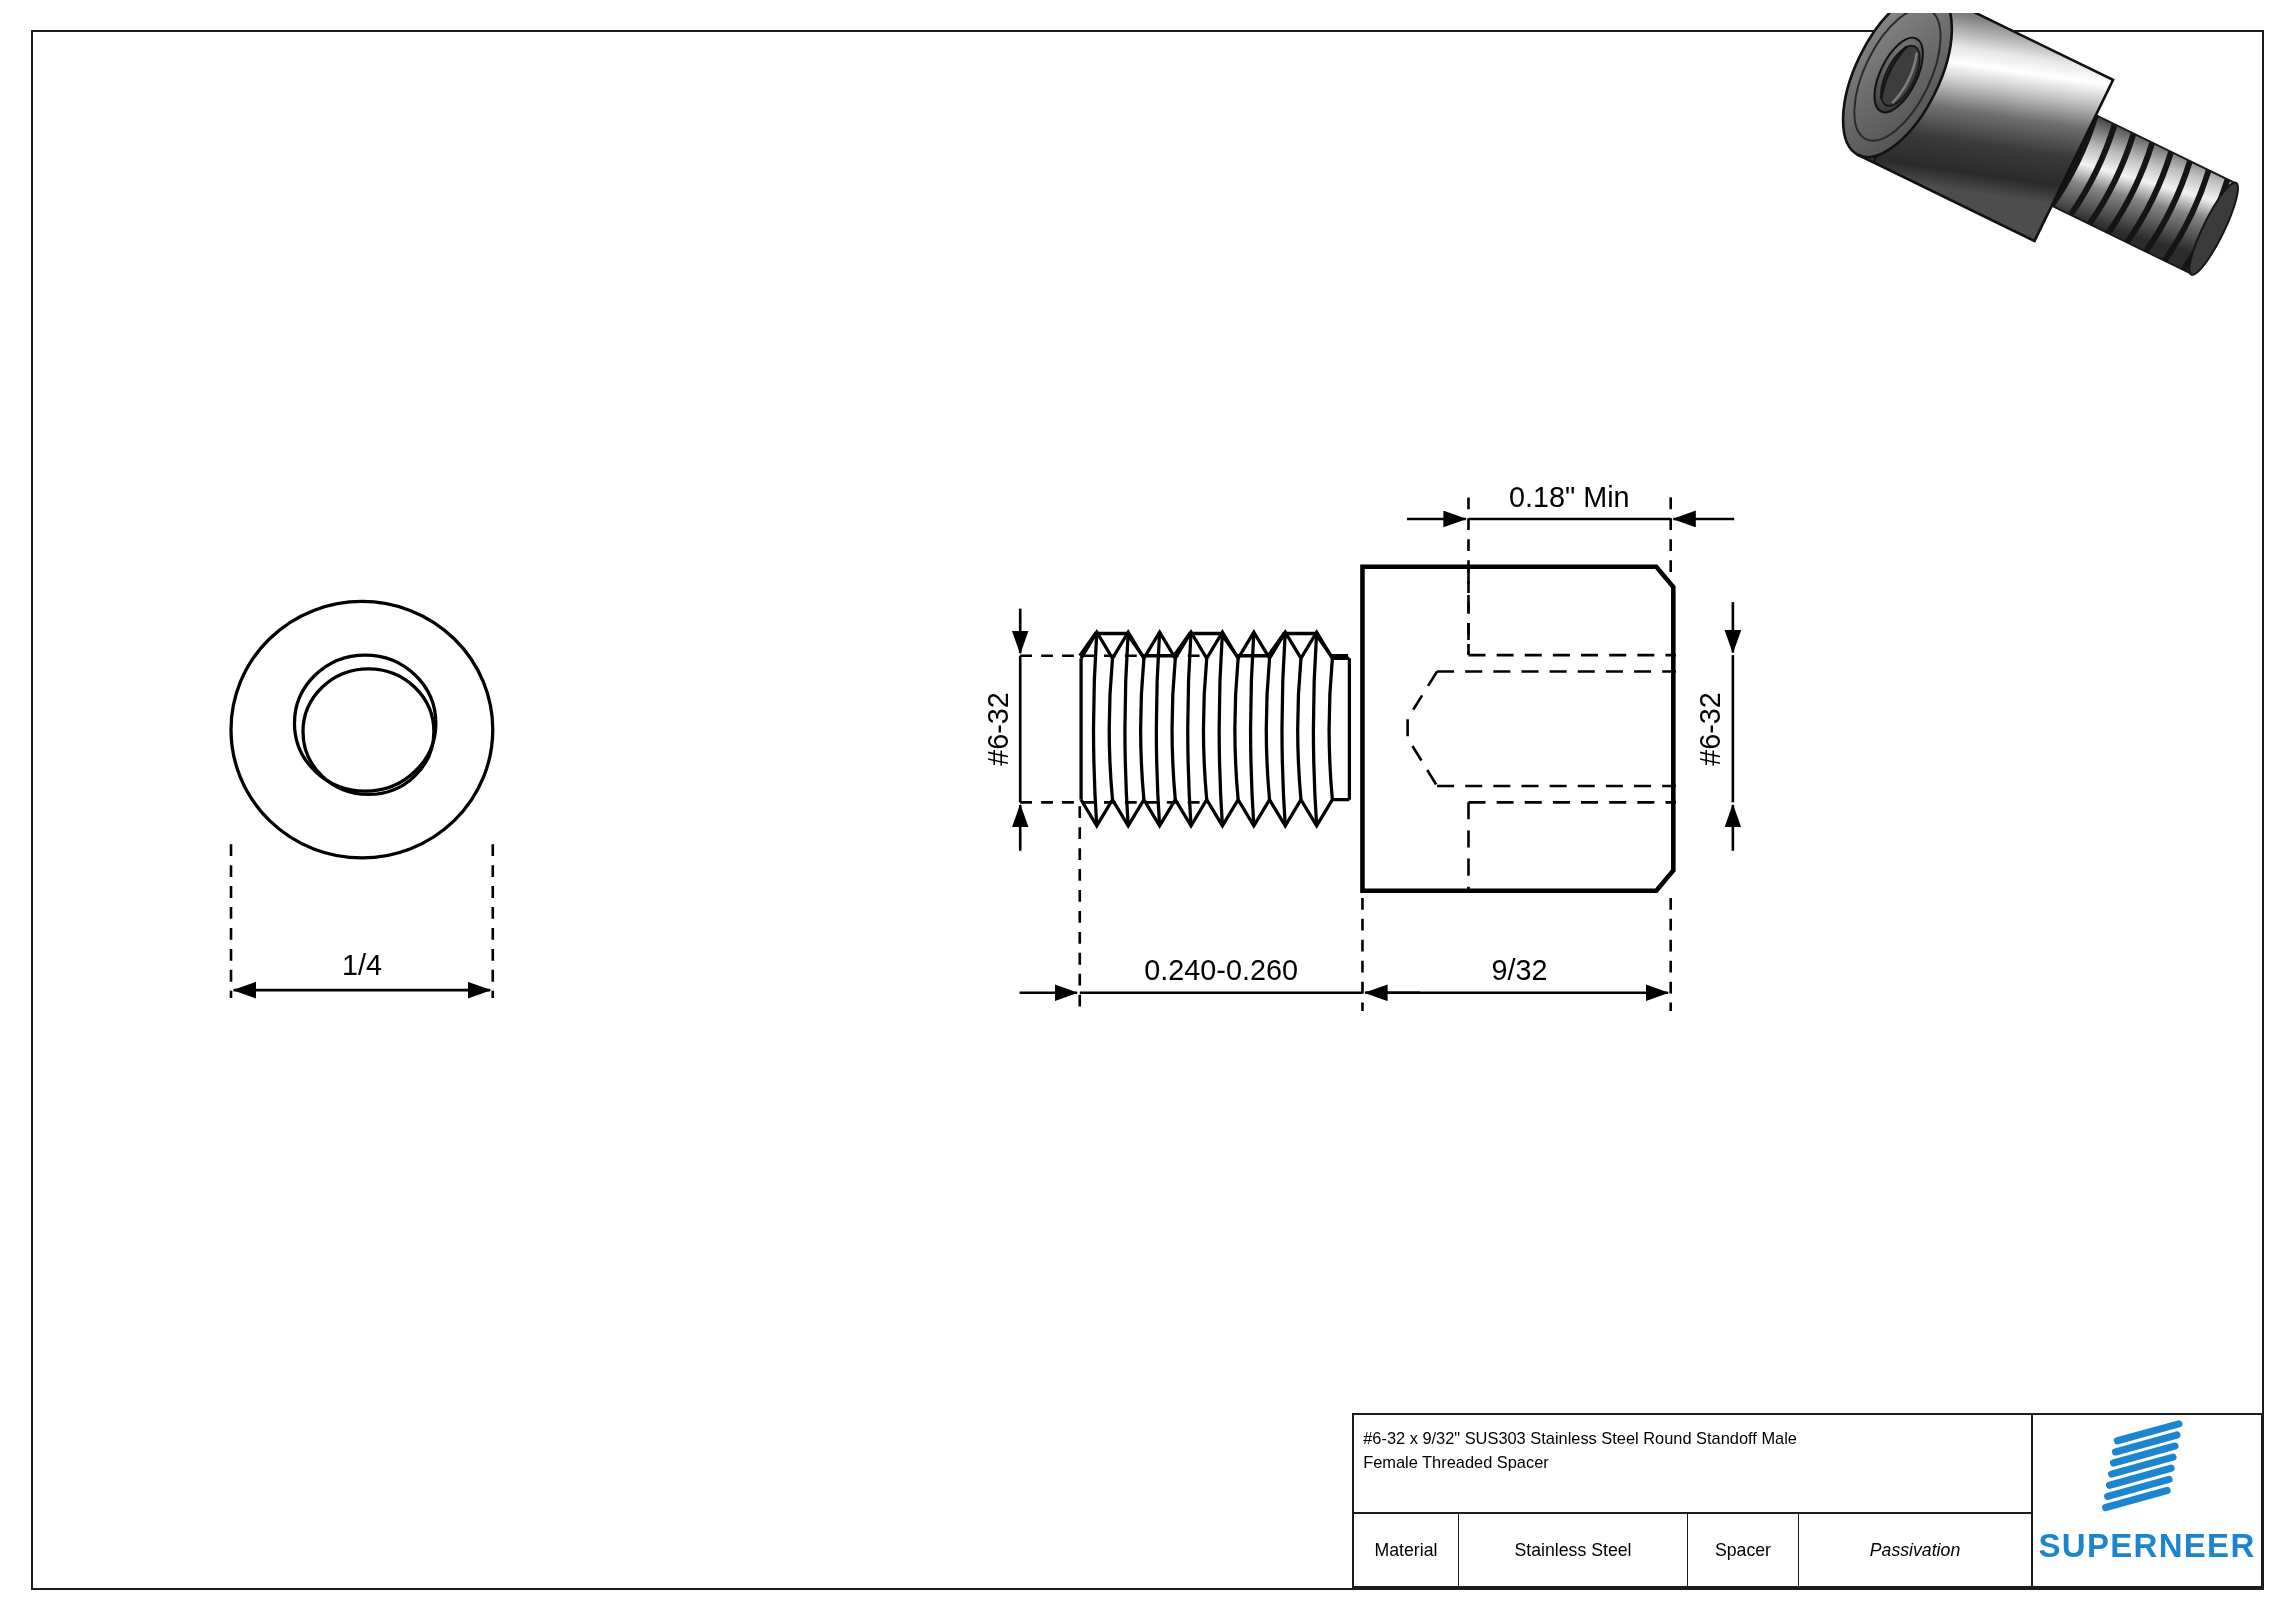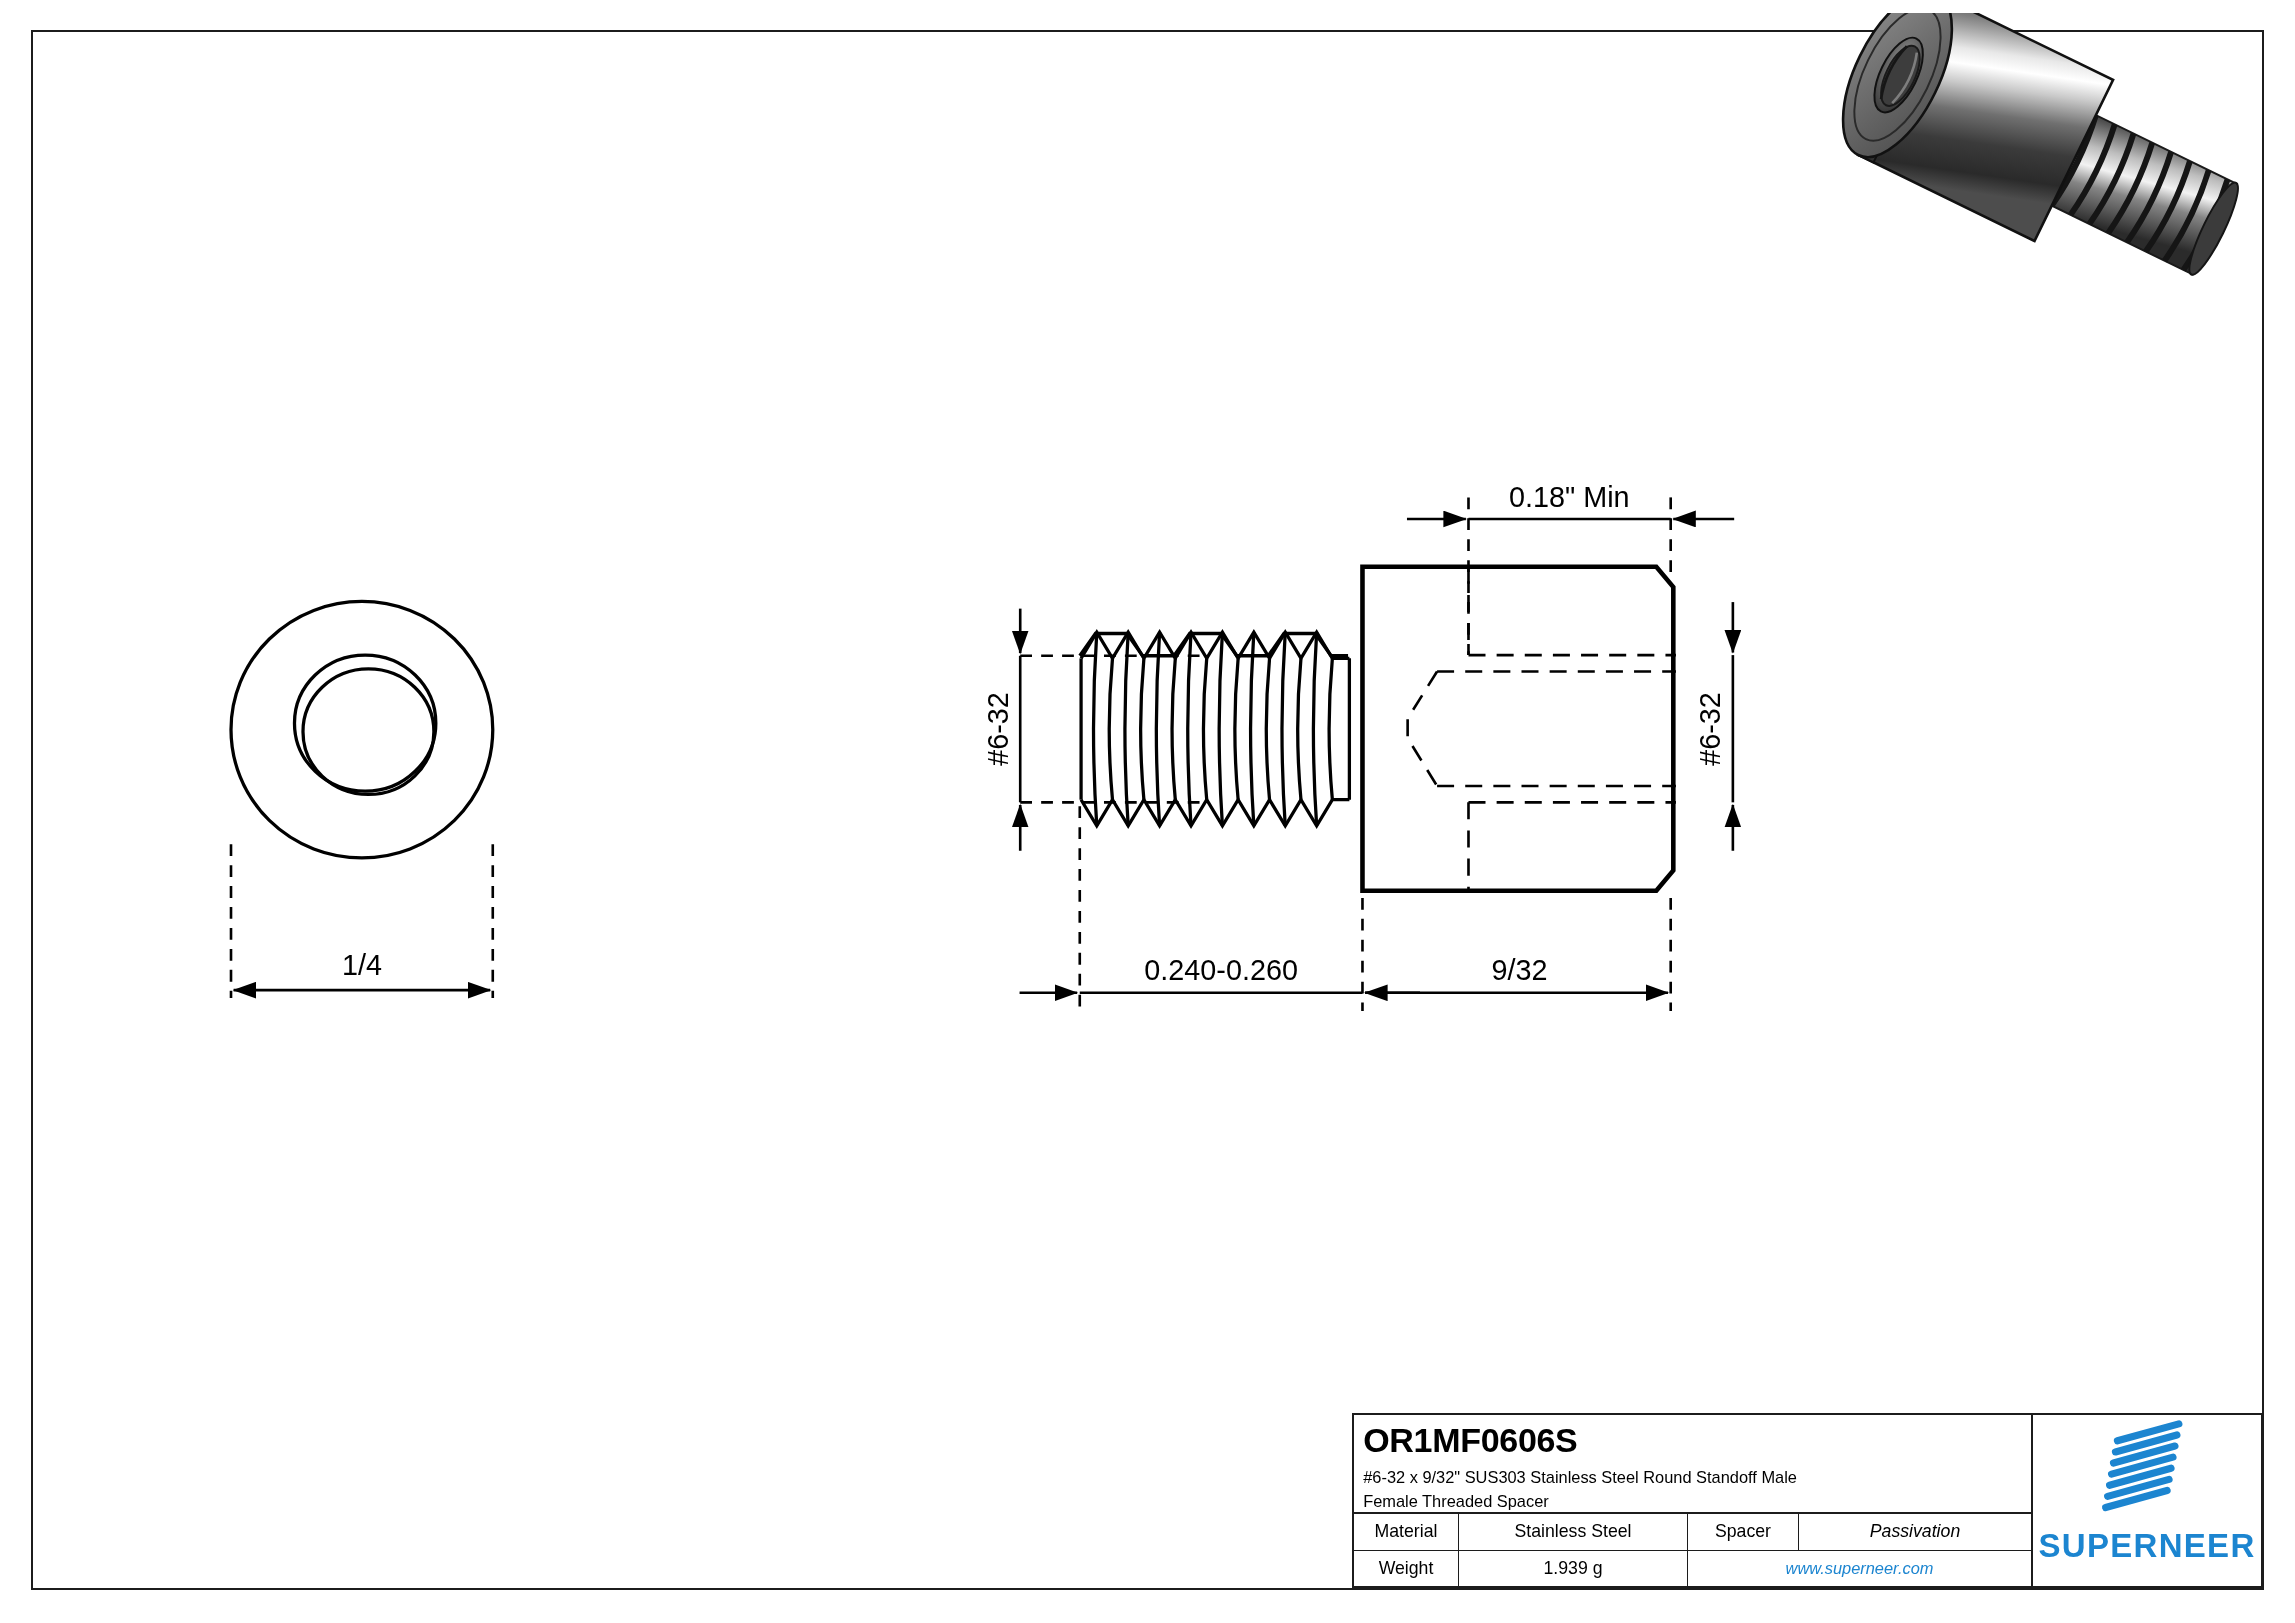--- a/index.html
+++ b/index.html
@@ -250,36 +250,30 @@
         <ellipse cx="145" cy="195" rx="22" ry="50" fill="#3d3d3d" stroke="#1a1a1a" stroke-width="3"></ellipse>
         <path d="M134,150 Q120,195 134,240" fill="none" stroke="#161616" stroke-width="4"></path>
         <path d="M152,152 Q166,195 152,238" fill="none" stroke="#7e7e7e" stroke-width="4"></path>
       </g>
     </g>
   </svg>
 
   <div id="titleblock">
     <div id="tb-left">
       <div id="tb-desc">
-        <div id="partno">OR1MF0606S</div>
         <div id="descr">
           <div>#6-32 x 9/32" SUS303 Stainless Steel Round Standoff Male</div>
           <div>Female Threaded Spacer</div>
         </div>
       </div>
       <div class="tb-row">
         <div class="tb-cell c-lbl">Material</div>
         <div class="tb-cell c-val">Stainless Steel</div>
         <div class="tb-cell c-lbl2">Spacer</div>
         <div class="tb-cell c-val2">Passivation</div>
-      </div>
-      <div class="tb-row">
-        <div class="tb-cell c-lbl">Weight</div>
-        <div class="tb-cell c-val">1.939 g</div>
-        <div class="tb-cell c-web">www.superneer.com</div>
       </div>
     </div>
 
     <div id="tb-right">
       <svg id="logo-mark" viewBox="0 0 160 150">
         <g stroke="#1c85d0" stroke-width="11" stroke-linecap="round" fill="none">
           <line x1="34" y1="38" x2="128" y2="12"></line>
           <line x1="31" y1="55" x2="125" y2="29"></line>
           <line x1="28" y1="72" x2="122" y2="46"></line>
           <line x1="25" y1="89" x2="119" y2="63"></line>

